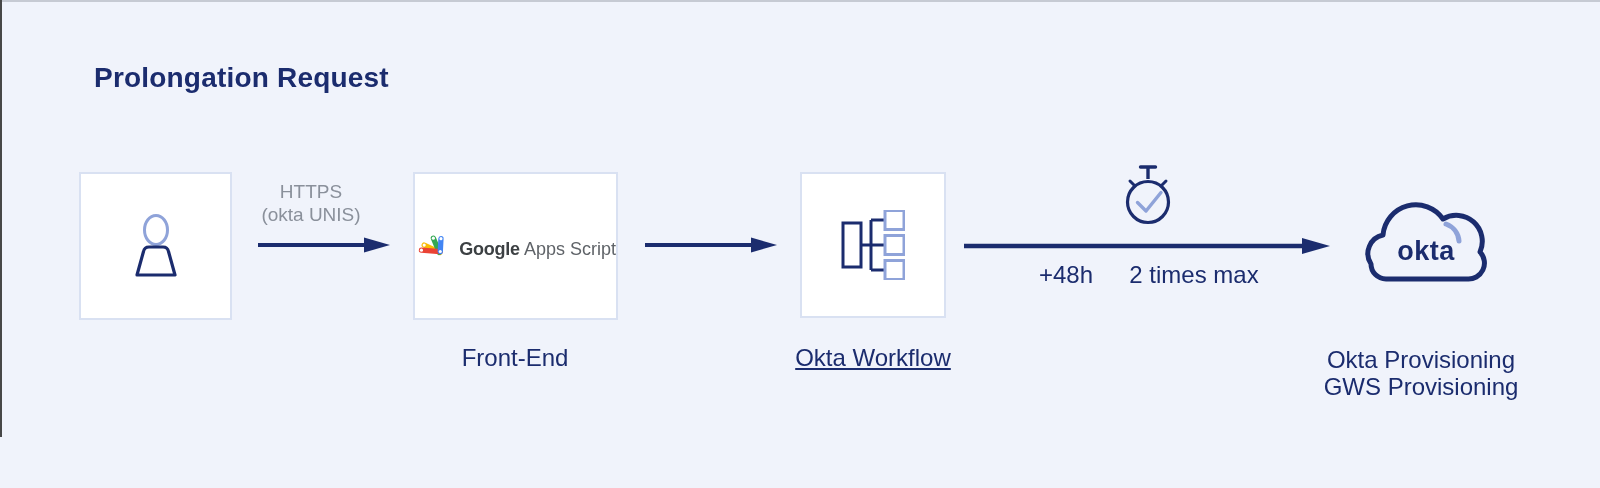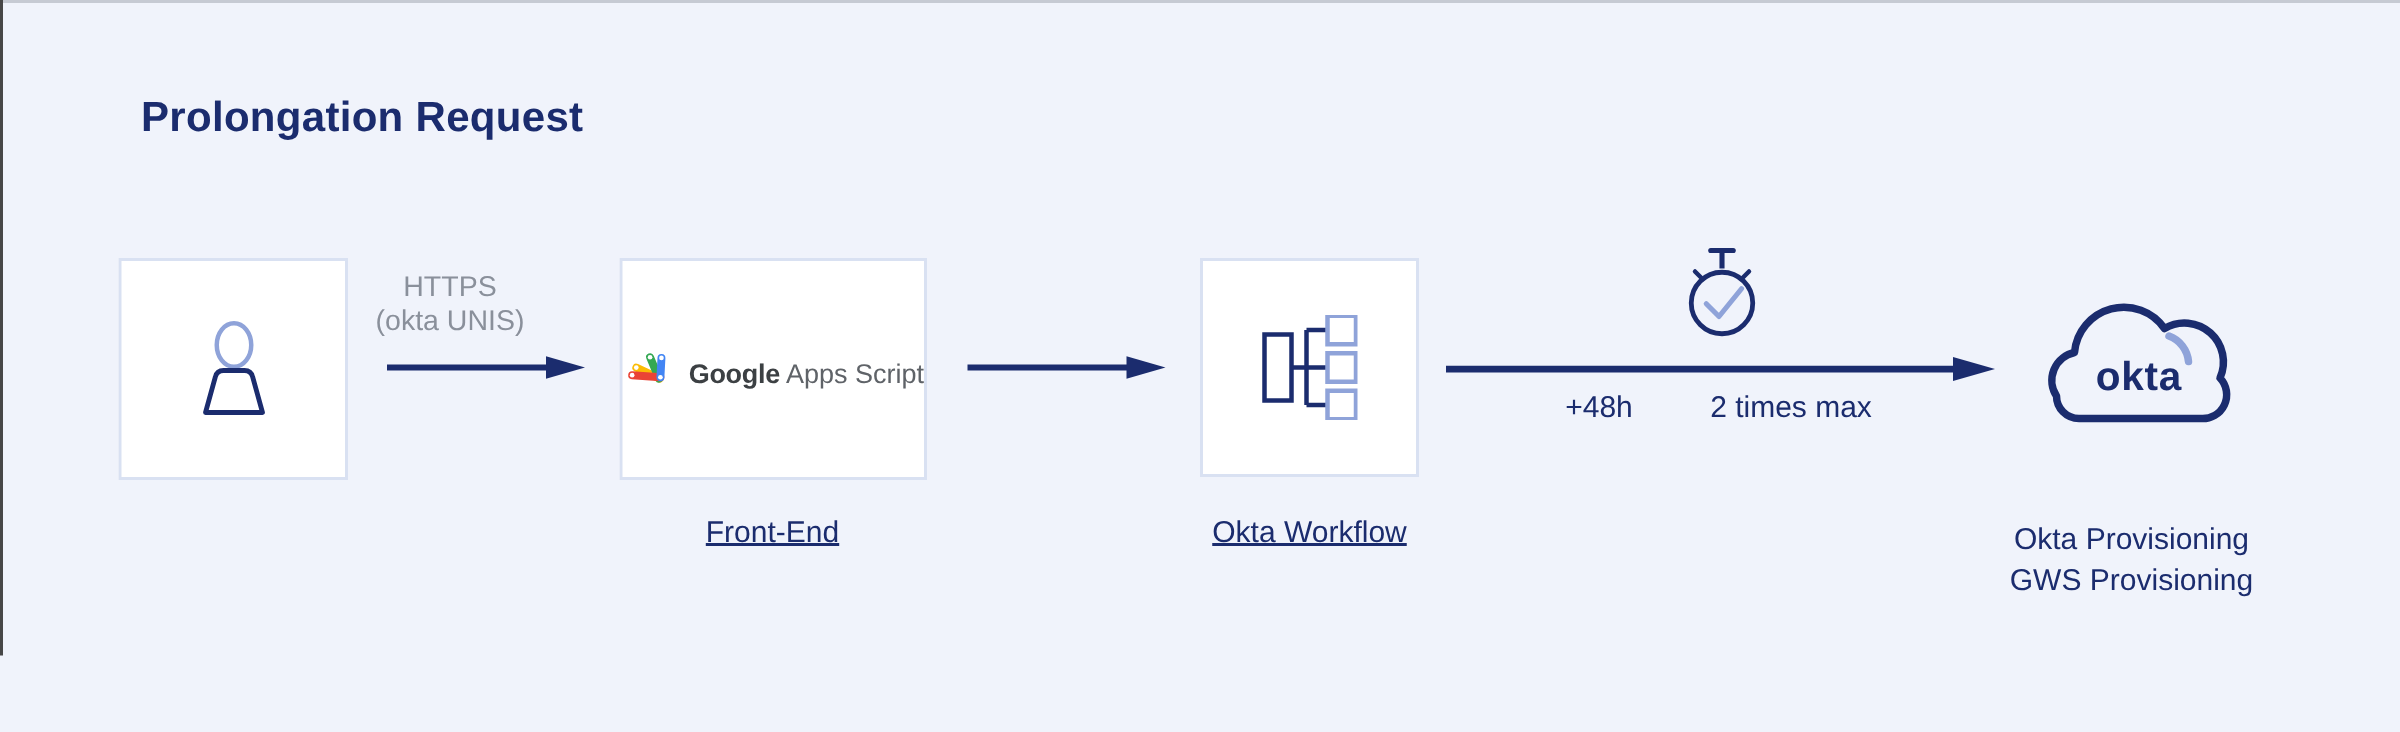--- a/index.html
+++ b/index.html
@@ -17,24 +17,24 @@
   .edge-left{position:absolute;left:0;top:0;width:2px;height:437px;background:var(--edge-dark);}
   .title{position:absolute;left:94px;top:62px;font-size:28px;font-weight:700;color:var(--navy);letter-spacing:.2px;}
   .node-box{position:absolute;background:var(--box-bg);border:2px solid var(--box-border);display:flex;align-items:center;justify-content:center;}
   .box-user{left:79px;top:172px;width:153px;height:148px;}
   .box-google{left:413px;top:172px;width:205px;height:148px;justify-content:flex-end;}
   .box-okta-wf{left:800px;top:172px;width:146px;height:146px;}
   .arrow-svg{position:absolute;overflow:visible;}
   .arrow1{left:256px;top:235px;}
   .arrow2{left:643px;top:235px;}
   .arrow-long{left:962px;top:235px;}
-  .https-label{position:absolute;left:300px;top:180px;transform:translateX(-50%);text-align:center;
+  .https-label{position:absolute;left:311px;top:180px;transform:translateX(-50%);text-align:center;
     color:var(--gray-label);font-size:19px;line-height:23px;white-space:nowrap;}
-  .caption{position:absolute;transform:translateX(-50%);color:var(--navy);font-size:20px;white-space:nowrap;text-align:center;}
-  .cap-frontend{left:515px;top:344px;text-decoration:underline;}
+  .caption{position:absolute;transform:translateX(-50%);color:var(--navy);font-size:24px;white-space:nowrap;text-align:center;}
+  .cap-frontend{left:515px;top:344px;}
   .cap-oktawf{left:873px;top:344px;text-decoration:underline;}
   .cap-48h{left:1066px;top:261px;}
   .cap-5times{left:1194px;top:261px;}
   .cap-provisioning{left:1421px;top:347px;line-height:26.5px;}
   .google-lockup{margin-top:6px;font-size:18px;white-space:nowrap;}
   .google-lockup .g-bold{color:var(--google-text-dark);font-weight:600;letter-spacing:-.2px;}
   .google-lockup .g-light{color:var(--google-text-gray);font-weight:400;}
   .stopwatch{position:absolute;left:1120px;top:162px;}
   .cloud{position:absolute;left:1356px;top:192px;}
   svg .navy-stroke{stroke:var(--navy);}

